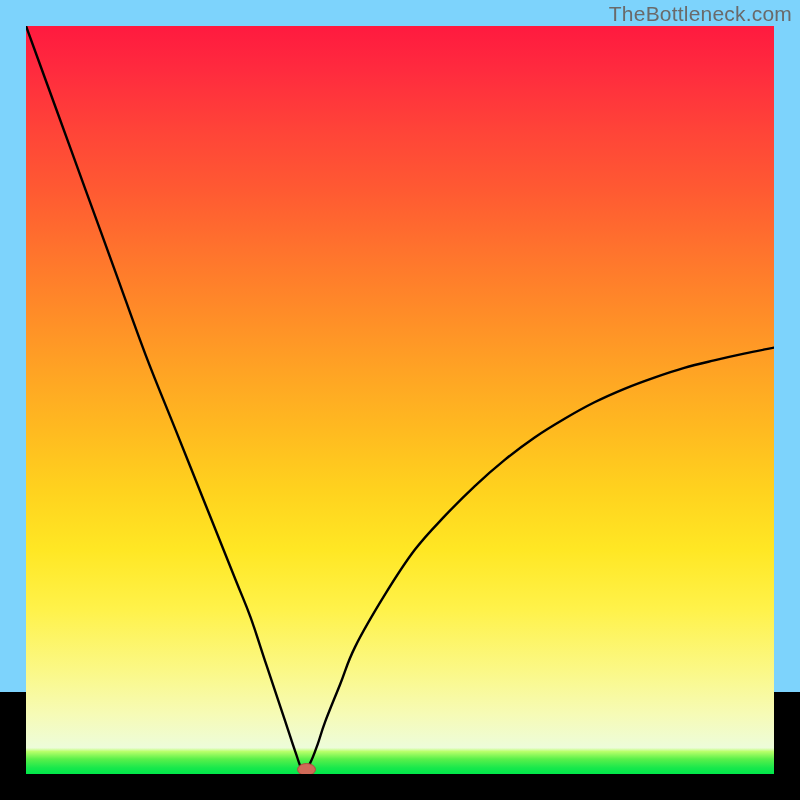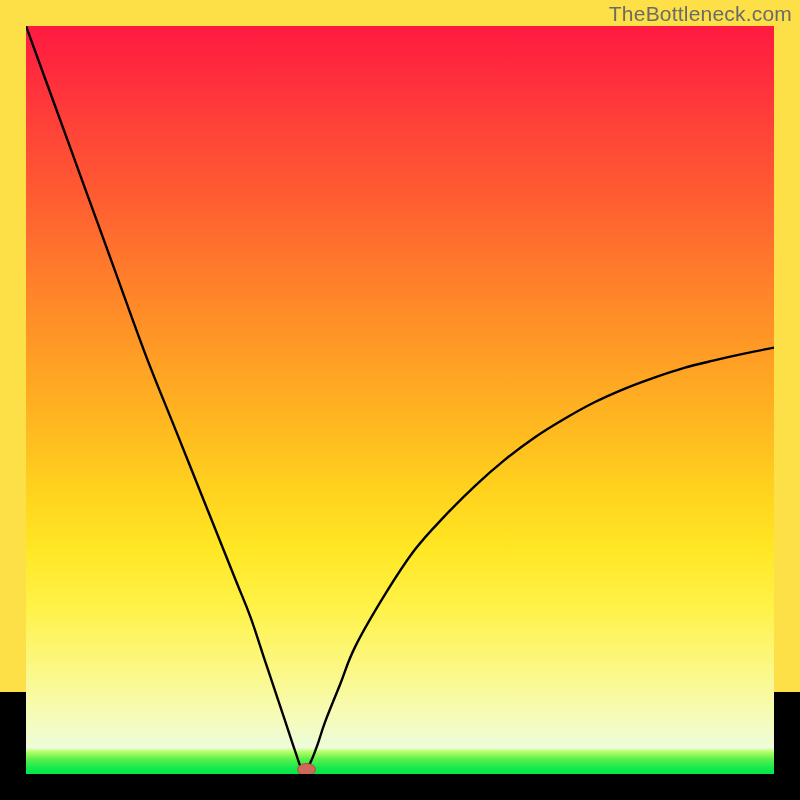--- a/index.html
+++ b/index.html
@@ -10,21 +10,21 @@
     background: #000000;
     overflow: hidden;
     font-family: Arial, Helvetica, sans-serif;
   }
   .frame {
     position: absolute;
     top: 0;
     left: 0;
     width: 800px;
     height: 692px;
-    background: #fde047;
+    background: #7dd3fc;
     text-align: center;
   }
   .plot-area {
     position: absolute;
     top: 26px;
     left: 26px;
     width: 748px;
     height: 748px;
     overflow: hidden;
   }

